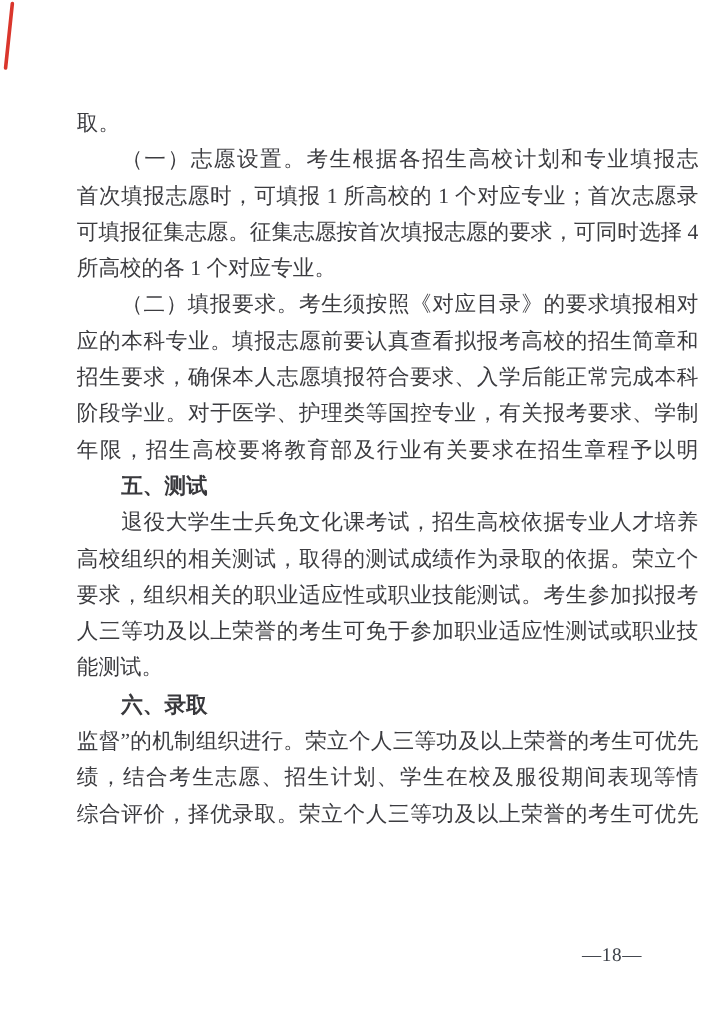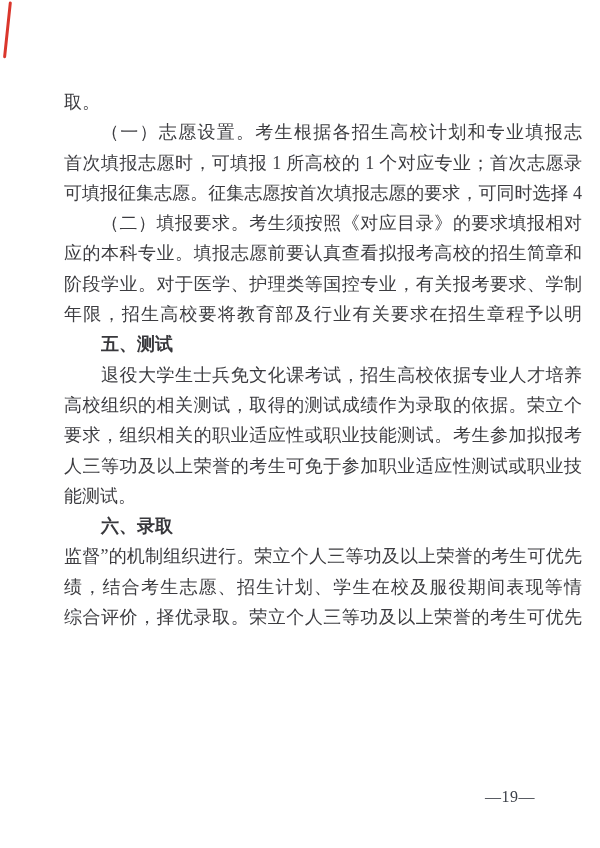--- a/index.html
+++ b/index.html
@@ -66,31 +66,33 @@
 
 <div class="page">
 
   <div class="red-mark"></div>
 
   <div class="text-block">
     <div class="line">取。</div>
     <div class="line indent full">（一）志愿设置。考生根据各招生高校计划和专业填报志愿。</div>
     <div class="line full">首次填报志愿时，可填报 1 所高校的 1 个对应专业；首次志愿录</div>
     <div class="line full">可填报征集志愿。征集志愿按首次填报志愿的要求，可同时选择 4</div>
+    <div class="line">所高校的各 1 个对应专业。</div>
     <div class="line indent full">（二）填报要求。考生须按照《对应目录》的要求填报相对</div>
     <div class="line full">应的本科专业。填报志愿前要认真查看拟报考高校的招生简章和</div>
+    <div class="line full">招生要求，确保本人志愿填报符合要求、入学后能正常完成本科</div>
     <div class="line full">阶段学业。对于医学、护理类等国控专业，有关报考要求、学制</div>
     <div class="line full">年限，招生高校要将教育部及行业有关要求在招生章程予以明确。</div>
     <div class="line indent heading">五、测试</div>
     <div class="line indent full">退役大学生士兵免文化课考试，招生高校依据专业人才培养</div>
     <div class="line full">高校组织的相关测试，取得的测试成绩作为录取的依据。荣立个</div>
     <div class="line full">要求，组织相关的职业适应性或职业技能测试。考生参加拟报考</div>
     <div class="line full">人三等功及以上荣誉的考生可免于参加职业适应性测试或职业技</div>
     <div class="line">能测试。</div>
     <div class="line indent heading">六、录取</div>
     <div class="line full">监督”的机制组织进行。荣立个人三等功及以上荣誉的考生可优先</div>
     <div class="line full">绩，结合考生志愿、招生计划、学生在校及服役期间表现等情况，</div>
     <div class="line full">综合评价，择优录取。荣立个人三等功及以上荣誉的考生可优先</div>
   </div>
 
-  <div class="page-number">—19—</div>
+  <div class="page-number">—18—</div>
 
 </div>
 
 </body></html>

